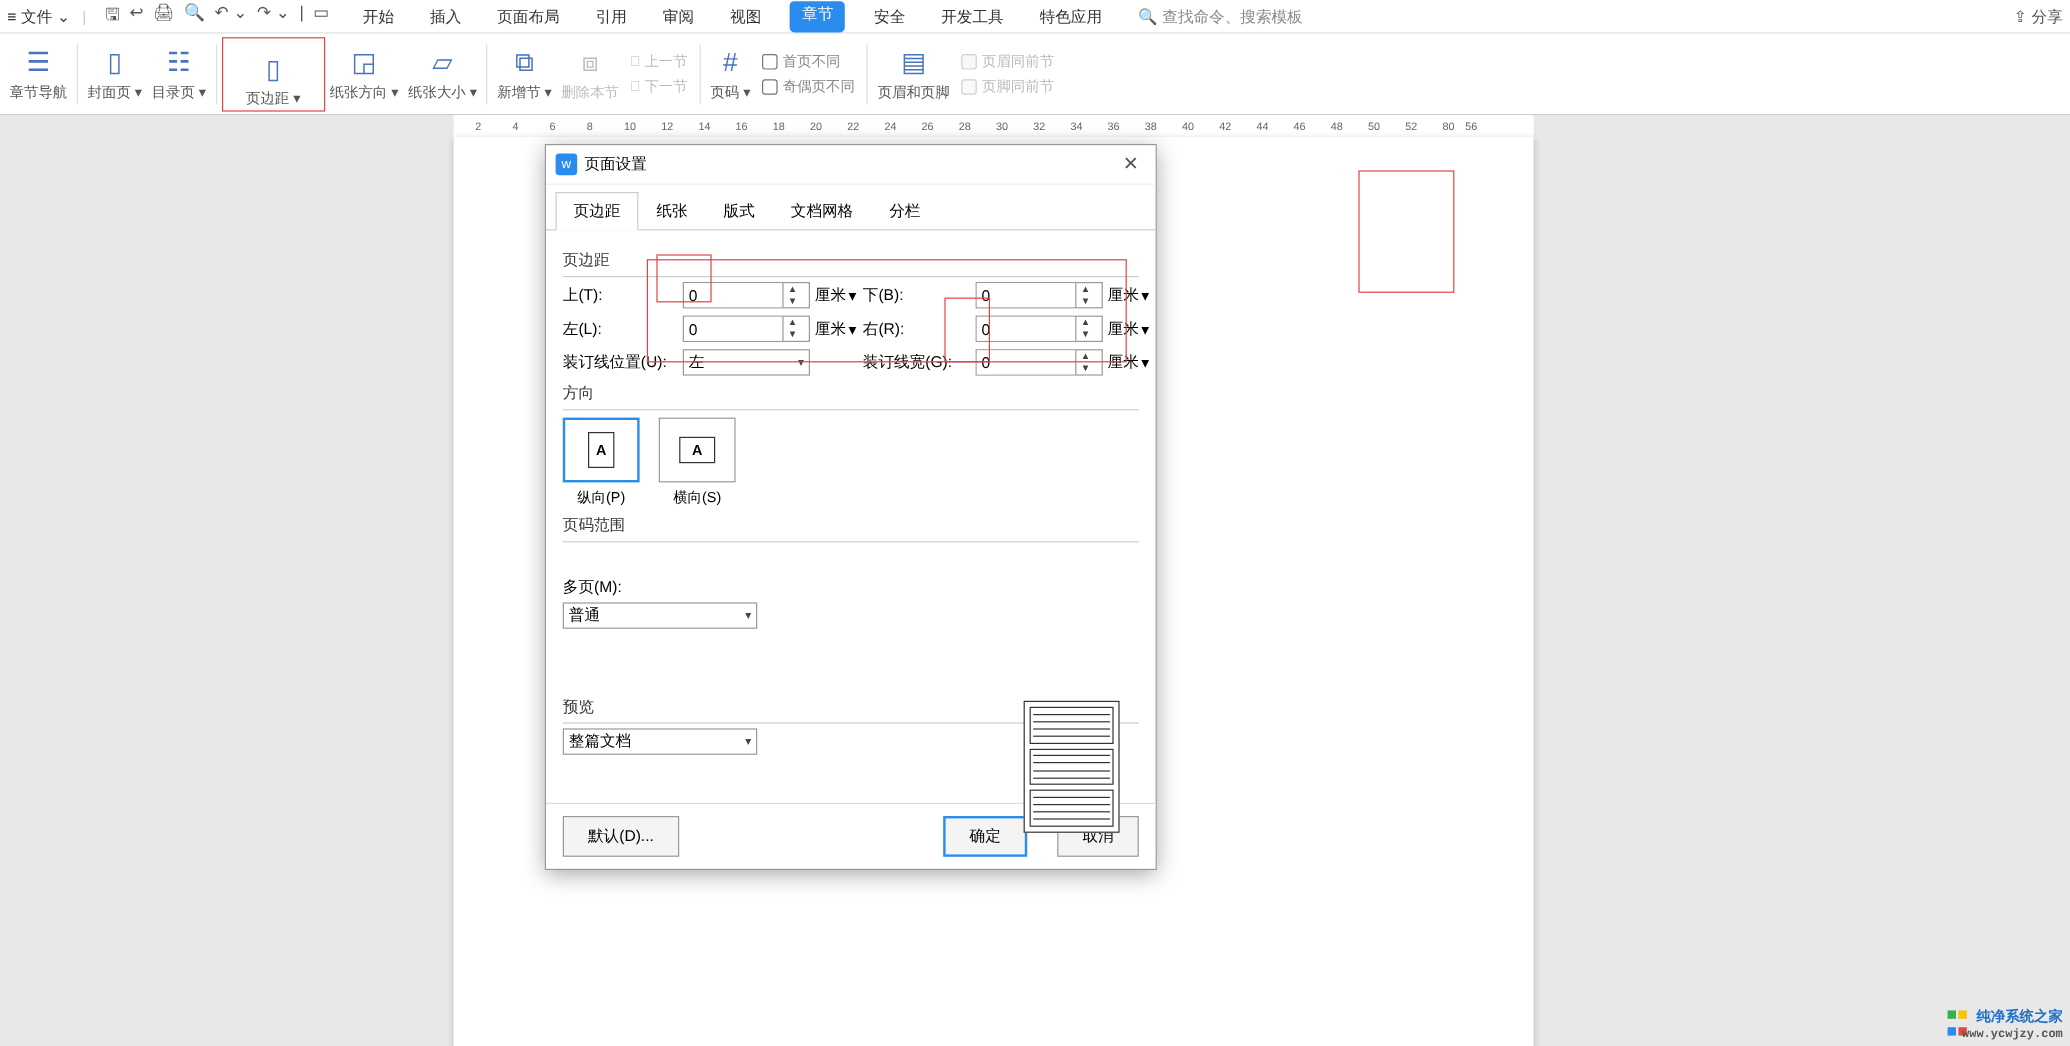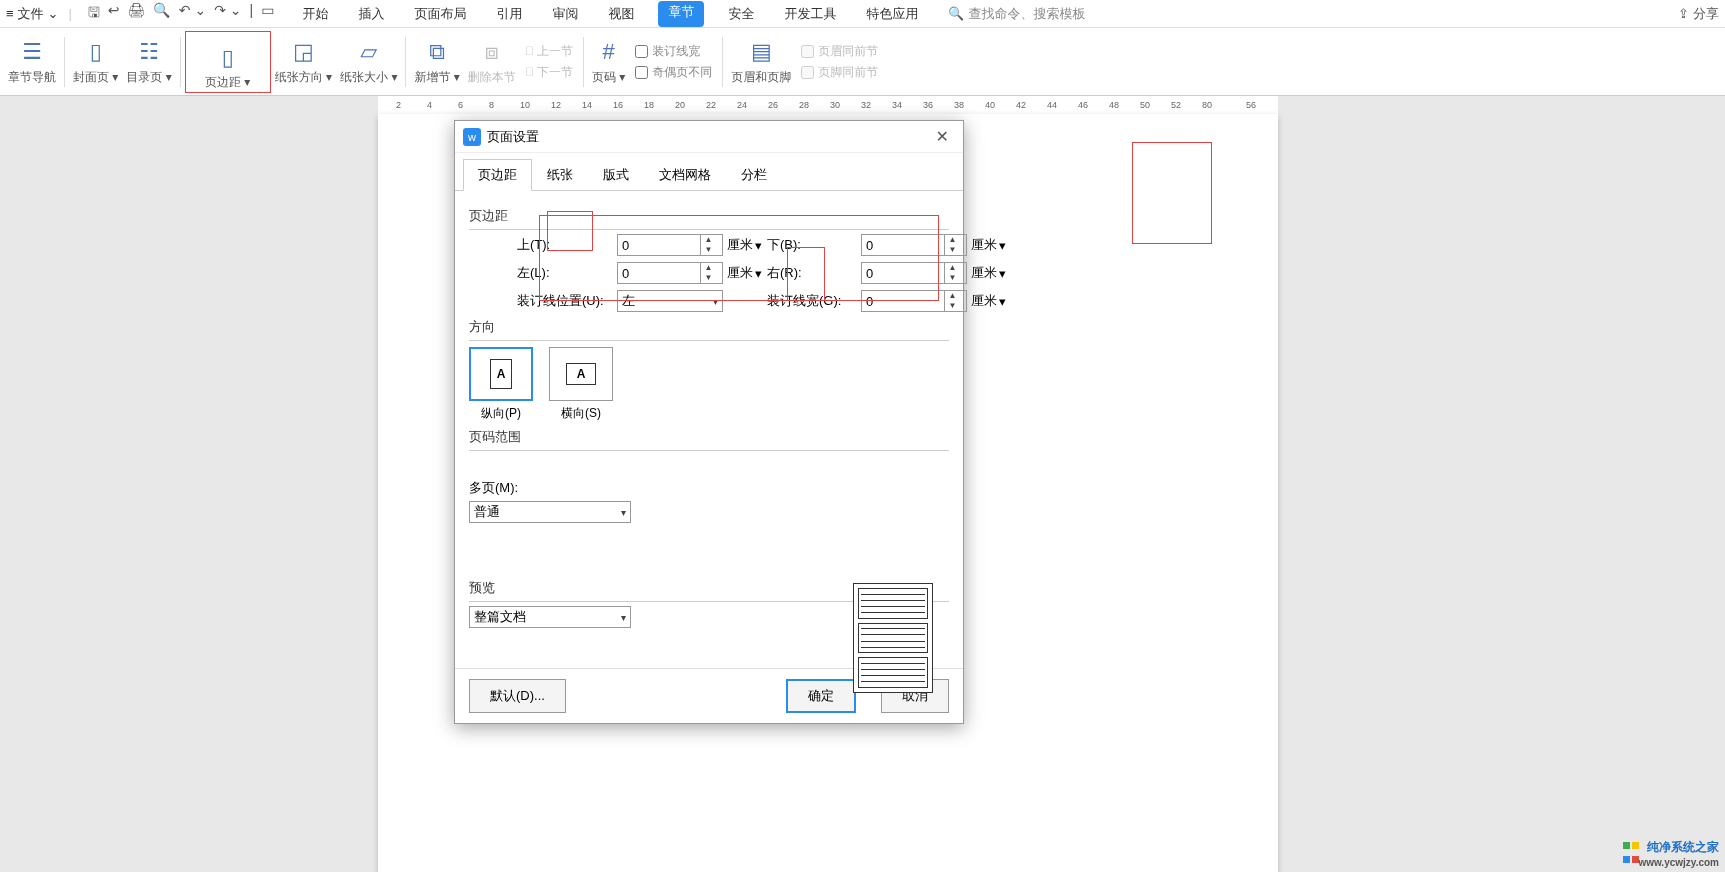--- a/index.html
+++ b/index.html
@@ -38,21 +38,21 @@
 .dialog-title { display: flex; align-items: center; padding: 6px 8px; font-size: 13px; gap: 6px; border-bottom: 1px solid #eee; }
 .dialog-title .close { margin-left: auto; cursor: pointer; font-size: 16px; color: #555; padding: 0 6px; }
 .dialog-title .dlg-icon { width: 18px; height: 18px; background: #2b8cf0; border-radius: 3px; display: flex; align-items: center; justify-content: center; color: #fff; font-size: 11px; }
 
 .dialog-tabs { display: flex; border-bottom: 1px solid #ccc; padding: 0 8px; margin-top: 6px; }
 .dialog-tabs .dtab { padding: 6px 14px; font-size: 13px; cursor: pointer; border: 1px solid transparent; border-bottom: none; }
 .dialog-tabs .dtab.active { border-color: #ccc; background: #fff; border-bottom: 1px solid #fff; margin-bottom: -1px; }
 
 .dialog-body { padding: 10px 14px; font-size: 13px; }
 .section-label { font-size: 13px; margin: 6px 0 4px 0; color: #333; }
-.form-grid { display: grid; grid-template-columns: 96px 106px 36px 90px 106px 36px; gap: 6px 4px; align-items: center; margin-bottom: 4px; margin-left: 48px; }
+.form-grid { display: grid; grid-template-columns: 96px 106px 36px 90px 106px 36px; gap: 6px 4px; align-items: center; margin-bottom: 4px; }
 .form-grid label { text-align: left; }
 .spinbox { display: flex; border: 1px solid #999; height: 22px; }
 .spinbox input { border: none; width: 82px; padding: 0 4px; font-size: 13px; outline: none; }
 .spinbox .spinbtns { width: 16px; display: flex; flex-direction: column; border-left: 1px solid #999; }
 .spinbox .spinbtns div { flex: 1; font-size: 8px; text-align: center; line-height: 9px; cursor: pointer; color: #444; }
 .combo { border: 1px solid #999; height: 22px; display: flex; align-items: center; padding: 0 4px; justify-content: space-between; cursor: pointer; }
 .combo .arrow { font-size: 10px; color: #444; }
 .unit-combo { display:flex; align-items:center; gap:2px; }
 
 .red-outline { border: 1px solid #d44; position: absolute; pointer-events: none; }
@@ -68,21 +68,21 @@
 .preview-page { position: absolute; right: 30px; top: 548px; width: 80px; height: 110px; border: 1px solid #333; background: #fff; display: flex; flex-direction: column; padding: 4px; gap: 4px; }
 .preview-page .block { border: 1px solid #333; flex: 1; display:flex; flex-direction:column; justify-content:space-around; padding:2px; }
 .preview-page .line { height:1px; background:#333; }
 
 .dialog-footer { display: flex; padding: 10px 14px; gap: 25px; border-top: 1px solid #ddd; }
 .dlg-btn { border: 1px solid #999; background: #f4f4f4; padding: 6px 20px; font-size: 13px; cursor: pointer; }
 .dlg-btn.primary { border: 2px solid #2b8cf0; }
 .dlg-btn+.spacer { flex: 1; }
 
 .watermark { position: absolute; right: 6px; bottom: 4px; text-align: right; font-size: 12px; color: #2170c7; font-weight: bold; }
-.watermark .sub { font-size: 10px; color: #555; }
+.watermark .sub { font-size: 10px; color: #555; font-family: Liberation Mono, monospace; }
 .watermark .logo { display: inline-block; width: 18px; height: 18px; vertical-align: middle; margin-right:4px; }
 .watermark .logo span{display:inline-block;width:7px;height:7px;margin:1px;}
 hr.section-line { border:none; border-top:1px solid #ccc; margin:4px 0; }
 </style>
 </head>
 <body>
 
 <div class="menubar">
   <div class="file-btn">
     <span>≡</span>
@@ -169,21 +169,21 @@
       </div>
   </div>
   <div class="ribbon-sep"></div>
   <div class="ribbon-btn">
     <span class="icon">#</span>
     <span class="label"><span>页码</span><span> ▾</span></span>
   </div>
   <div class="ribbon-small">
     <div class="small-item">
         <input type="checkbox" style="">
-        <span>装订线宽</span>
+        <span>首页不同</span>
       </div>
     <div class="small-item">
         <input type="checkbox" style="">
         <span>奇偶页不同</span>
       </div>
   </div>
   <div class="ribbon-sep"></div>
   <div class="ribbon-btn">
     <span class="icon">▤</span>
     <span class="label">页眉和页脚</span>
@@ -222,21 +222,21 @@
       <span class="ruler-num" style="left: 545px;">36</span>
       <span class="ruler-num" style="left: 576px;">38</span>
       <span class="ruler-num" style="left: 607px;">40</span>
       <span class="ruler-num" style="left: 638px;">42</span>
       <span class="ruler-num" style="left: 669px;">44</span>
       <span class="ruler-num" style="left: 700px;">46</span>
       <span class="ruler-num" style="left: 731px;">48</span>
       <span class="ruler-num" style="left: 762px;">50</span>
       <span class="ruler-num" style="left: 793px;">52</span>
       <span class="ruler-num" style="left: 824px;">80</span>
-      <span class="ruler-num" style="left: 868px;">56</span>
+      <span class="ruler-num" style="left: 843px;">56</span>
     </div>
 </div>
 
 <div class="page-area">
   <div class="mini-preview-box"></div>
 </div>
 
 <div class="dialog">
   <div class="dialog-title">
     <span class="dlg-icon">w</span>

